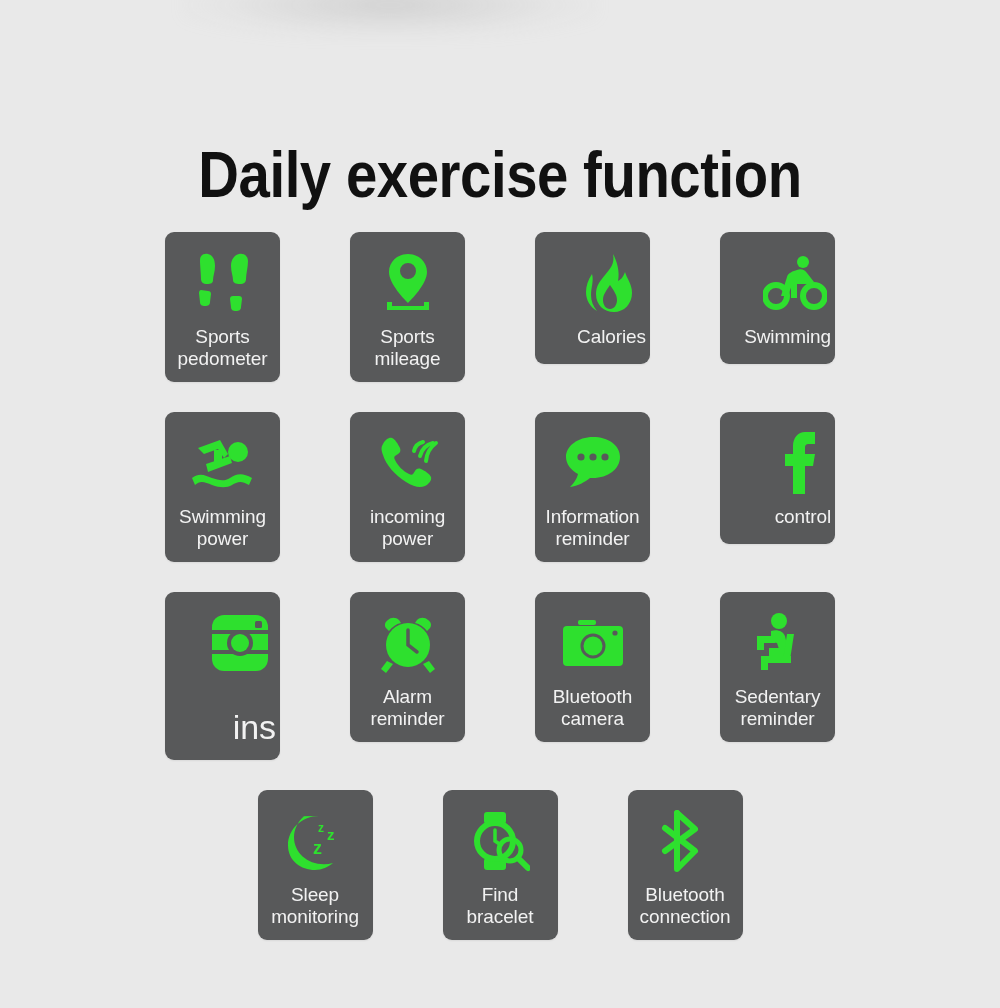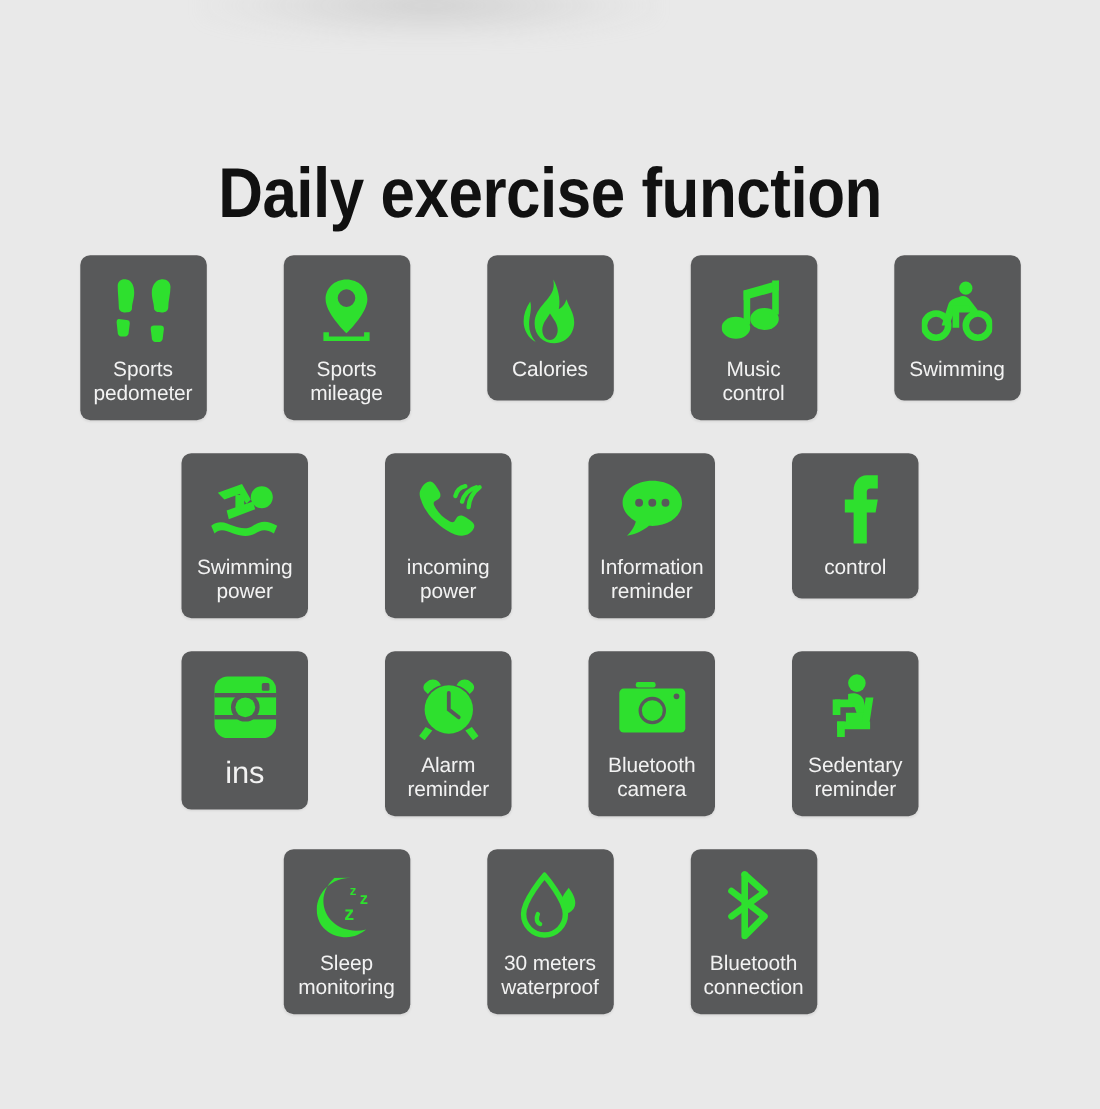--- a/index.html
+++ b/index.html
@@ -55,40 +55,40 @@
     background: #58595a;
     border-radius: 9px;
     box-sizing: border-box;
     padding: 14px 4px 12px 4px;
     display: flex;
     flex-direction: column;
     align-items: center;
     justify-content: flex-start;
     box-shadow: 0 1px 2px rgba(0,0,0,0.07);
   }
-  .tile.one-line { padding-bottom: 16px; }
+  .tile.one-line { padding-bottom: 16px; align-items: flex-end; }
   .tile-icon {
     width: 72px;
     height: 74px;
     display: flex;
     align-items: center;
     justify-content: center;
     margin-bottom: 6px;
   }
   .tile-icon svg { display: block; }
   .tile-label {
     color: #f2f2f2;
     font-size: 19px;
     line-height: 22px;
     text-align: center;
     font-weight: 400;
     white-space: pre-line;
     letter-spacing: -0.1px;
   }
-  .tile-label.ins { font-size: 28px; line-height: 34px; }
+  .tile-label.ins { font-size: 34px; line-height: 34px; margin-top: 24px; }
 </style>
 </head>
 <body>
 
 <div id="bg-artifact"></div>
 
 <h1 id="page-title">Daily exercise function</h1>
 
 <div id="grid">
 
@@ -128,34 +128,20 @@
           <g fill="#2ee02e">
             <path d="M31 2c2 10-3 15-8 21-5 6-9 11-9 19 0 11 8 18 18 18s18-8 18-19c0-9-5-14-7-21-2 6-5 8-7 9 2-9-1-20-5-27z"></path>
             <path d="M10 22c-4 6-6 12-6 18 0 8 4 15 11 19-4-5-6-10-6-16 0-8 3-14 1-21z"></path>
             <path d="M28 33c-3 5-7 9-7 15 0 5 3 9 7 9s7-4 7-9c0-6-4-10-7-15z" fill="#58595a"></path>
           </g>
         </svg>
       </span>
       <span class="tile-label">Calories</span>
     </div>
 
-    <div class="tile">
-      <span class="tile-icon">
-        <svg width="58" height="62" viewBox="0 0 58 62">
-          <g fill="#2ee02e">
-            <path d="M20 12 52 3v9L20 21z"></path>
-            <path d="M20 12h6v31h-6zM46 3h6v31h-6z"></path>
-            <ellipse cx="13" cy="46" rx="13" ry="10"></ellipse>
-            <ellipse cx="39" cy="38" rx="13" ry="10"></ellipse>
-          </g>
-        </svg>
-      </span>
-      <span class="tile-label">Music
-control</span>
-    </div>
 
     <div class="tile one-line">
       <span class="tile-icon">
         <svg width="64" height="62" viewBox="0 0 64 62">
           <g fill="none" stroke="#2ee02e" stroke-width="6">
             <circle cx="13" cy="44" r="11"></circle>
             <circle cx="51" cy="44" r="11"></circle>
           </g>
           <g fill="#2ee02e">
             <circle cx="40" cy="10" r="6"></circle>
@@ -313,33 +299,40 @@
             <text x="36" y="22" font-size="12">z</text>
             <text x="45" y="30" font-size="15">z</text>
             <text x="31" y="44" font-size="18">z</text>
           </g>
         </svg>
       </span>
       <span class="tile-label">Sleep
 monitoring</span>
     </div>
 
-
-
-    <div class="tile">
-      <span class="tile-icon">
-        <svg width="58" height="60" viewBox="0 0 58 60">
-          <path d="M24 3C24 3 5 25 5 38a19 19 0 0 0 38 0C43 25 24 3 24 3z" fill="none" stroke="#2ee02e" stroke-width="5"></path>
-          <path d="M18 38c-2 4-1 8 2 9" fill="none" stroke="#2ee02e" stroke-width="4" stroke-linecap="round"></path>
-          <path d="M46 14c-3 4-7 9-7 14 0 5 3 8 7 9 4-2 6-5 6-9 0-5-3-10-6-14z" fill="#2ee02e"></path>
-        </svg>
-      </span>
-      <span class="tile-label">30 meters
-waterproof</span>
-    </div>
+    <div class="tile">
+      <span class="tile-icon">
+        <svg width="60" height="62" viewBox="0 0 60 62">
+          <g fill="#2ee02e">
+            <rect x="14" y="2" width="22" height="12" rx="3"></rect>
+            <rect x="14" y="48" width="22" height="12" rx="3"></rect>
+          </g>
+          <circle cx="25" cy="31" r="18" fill="none" stroke="#2ee02e" stroke-width="6"></circle>
+          <g stroke="#2ee02e" stroke-width="3.5" stroke-linecap="round" fill="none">
+            <path d="M25 20v11l6 4"></path>
+          </g>
+          <circle cx="40" cy="40" r="11" fill="none" stroke="#2ee02e" stroke-width="5"></circle>
+          <path d="M48 48 58 58" stroke="#2ee02e" stroke-width="6" stroke-linecap="round"></path>
+        </svg>
+      </span>
+      <span class="tile-label">Find
+bracelet</span>
+    </div>
+
+
 
     <div class="tile">
       <span class="tile-icon">
         <svg width="50" height="62" viewBox="0 0 50 62">
           <g fill="none" stroke="#2ee02e" stroke-width="6" stroke-linejoin="round" stroke-linecap="round">
             <path d="M17 3v56l18-18-30-23"></path>
             <path d="M5 41 35 19 17 3"></path>
           </g>
         </svg>
       </span>

